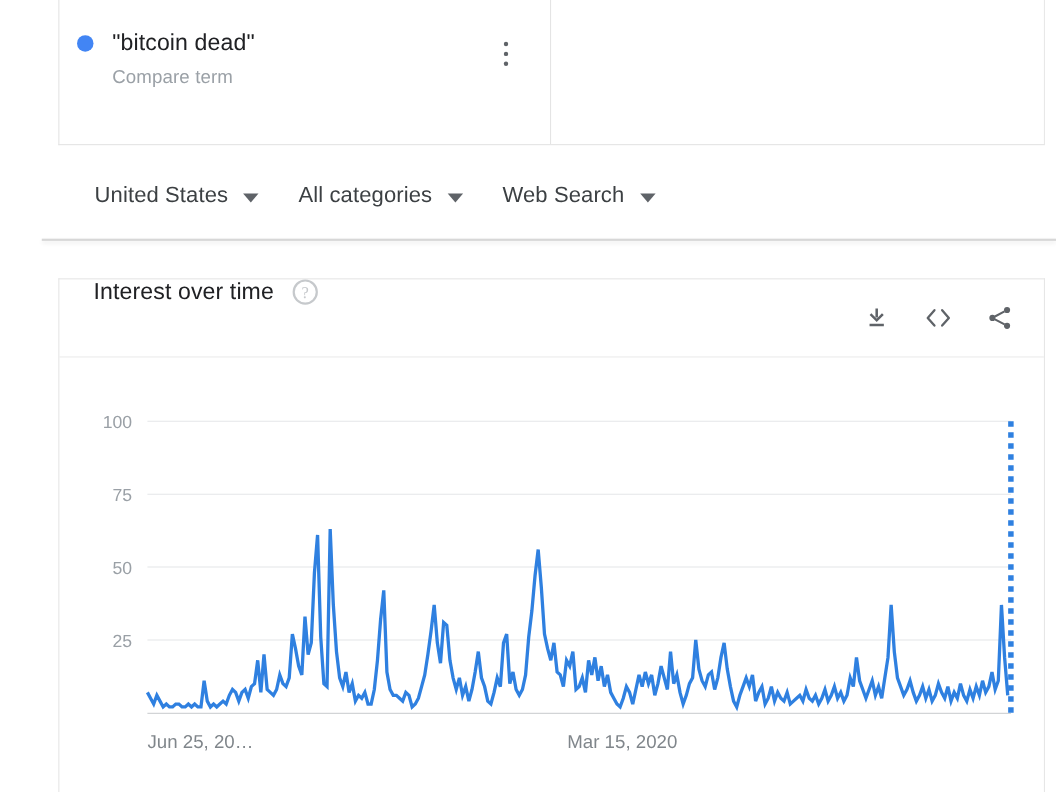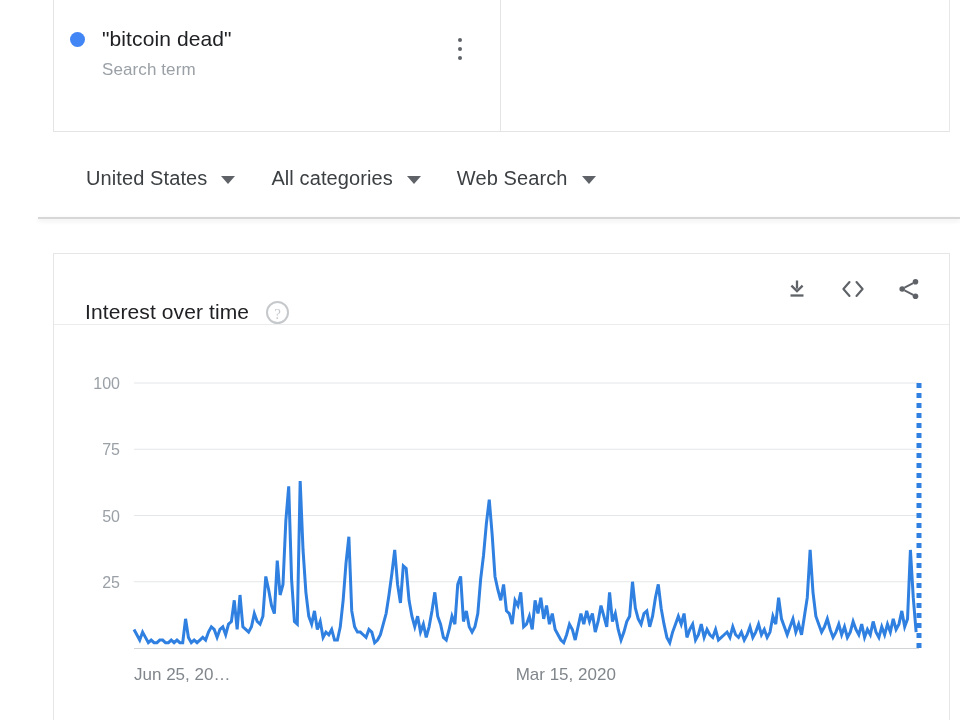--- a/index.html
+++ b/index.html
@@ -179,21 +179,21 @@
     background: #fff;
     border: 1px solid #e6e6e6;
     border-bottom: none;
     box-sizing: border-box;
   }
   .card-header {
     position: relative;
     height: 71px;
     border-bottom: 1px solid #ececec;
     display: flex;
-    align-items: flex-end;
+    align-items: flex-start;
     padding-left: 31px;
     box-sizing: border-box;
   }
   .card-title {
     font-size: 21px;
     color: #202124;
     letter-spacing: .1px;
   }
   .help-icon {
     width: 23px;
@@ -266,21 +266,21 @@
 
 <div id="root">
 
   <div class="term-row">
 
     <div class="term-cell">
       <div class="term-main">
         <span class="term-dot"></span>
         <div class="term-texts">
           <div class="term-title">"bitcoin dead"</div>
-          <div class="term-sub">Search term</div>
+          <div class="term-sub">Compare term</div>
         </div>
       </div>
       <div class="kebab">
         <i></i>
         <i></i>
         <i></i>
       </div>
     </div>
 
 

